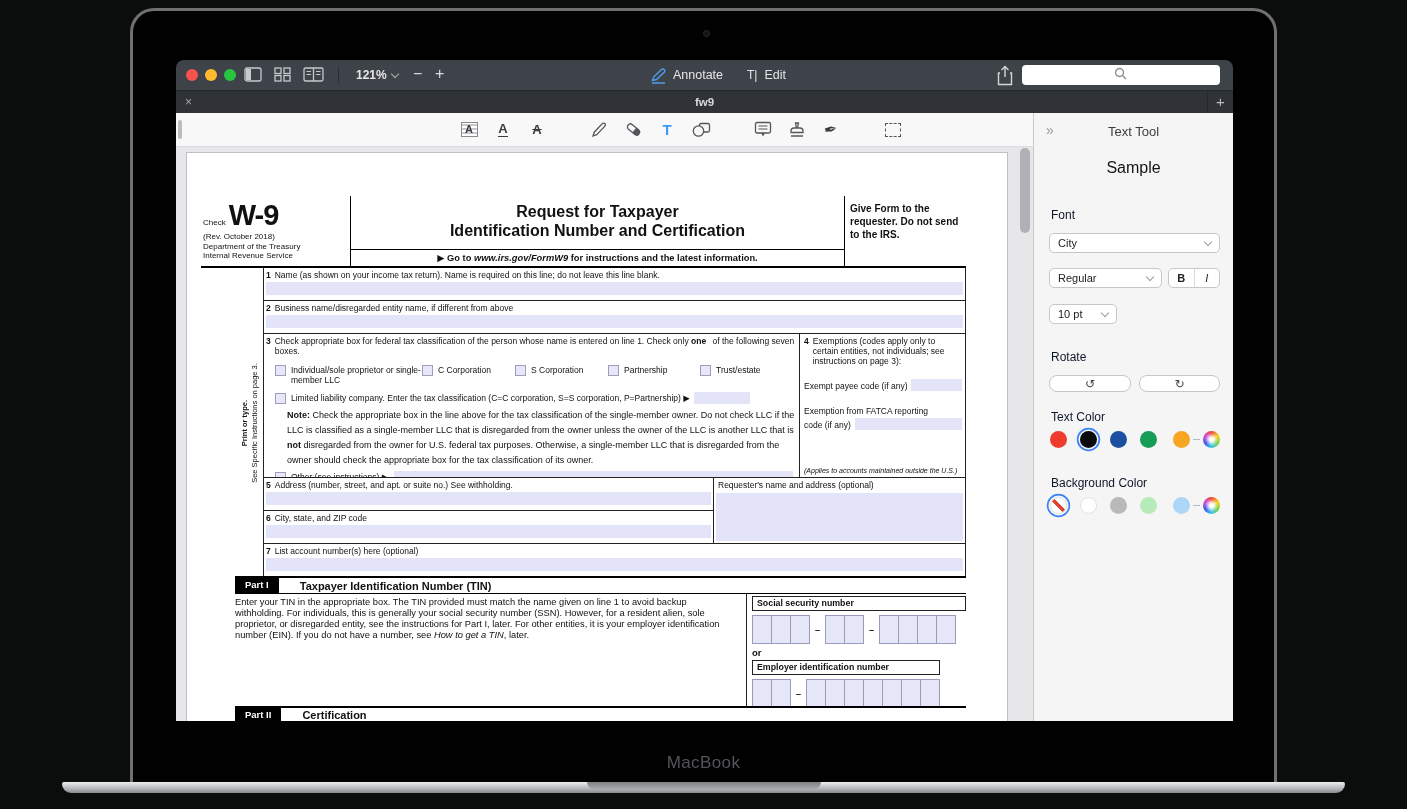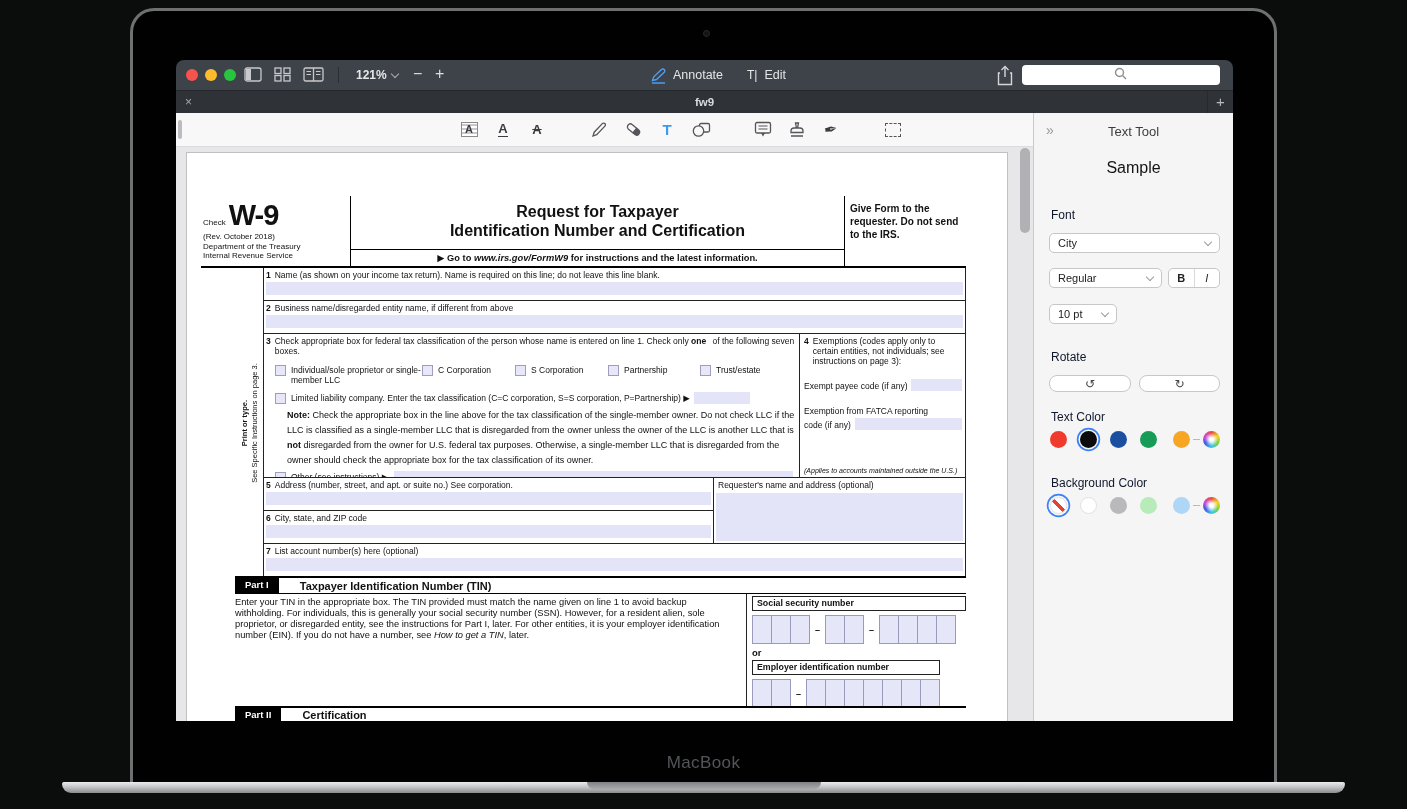--- a/index.html
+++ b/index.html
@@ -424,21 +424,21 @@
                   </div>
                   <div class="applies">(Applies to accounts maintained outside the U.S.)</div>
                 </div>
               </div>
 
               <div class="row r56">
                 <div class="r56-left">
                   <div class="r5">
                     <div class="rl">
                         <b>5</b>
-                        <span>Address (number, street, and apt. or suite no.) See corporation.</span>
+                        <span>Address (number, street, and apt. or suite no.) See withholding.</span>
                       </div>
                     <div class="inp"></div>
                   </div>
                   <div class="r6">
                     <div class="rl">
                         <b>6</b>
                         <span>City, state, and ZIP code</span>
                       </div>
                     <div class="inp"></div>
                   </div>

